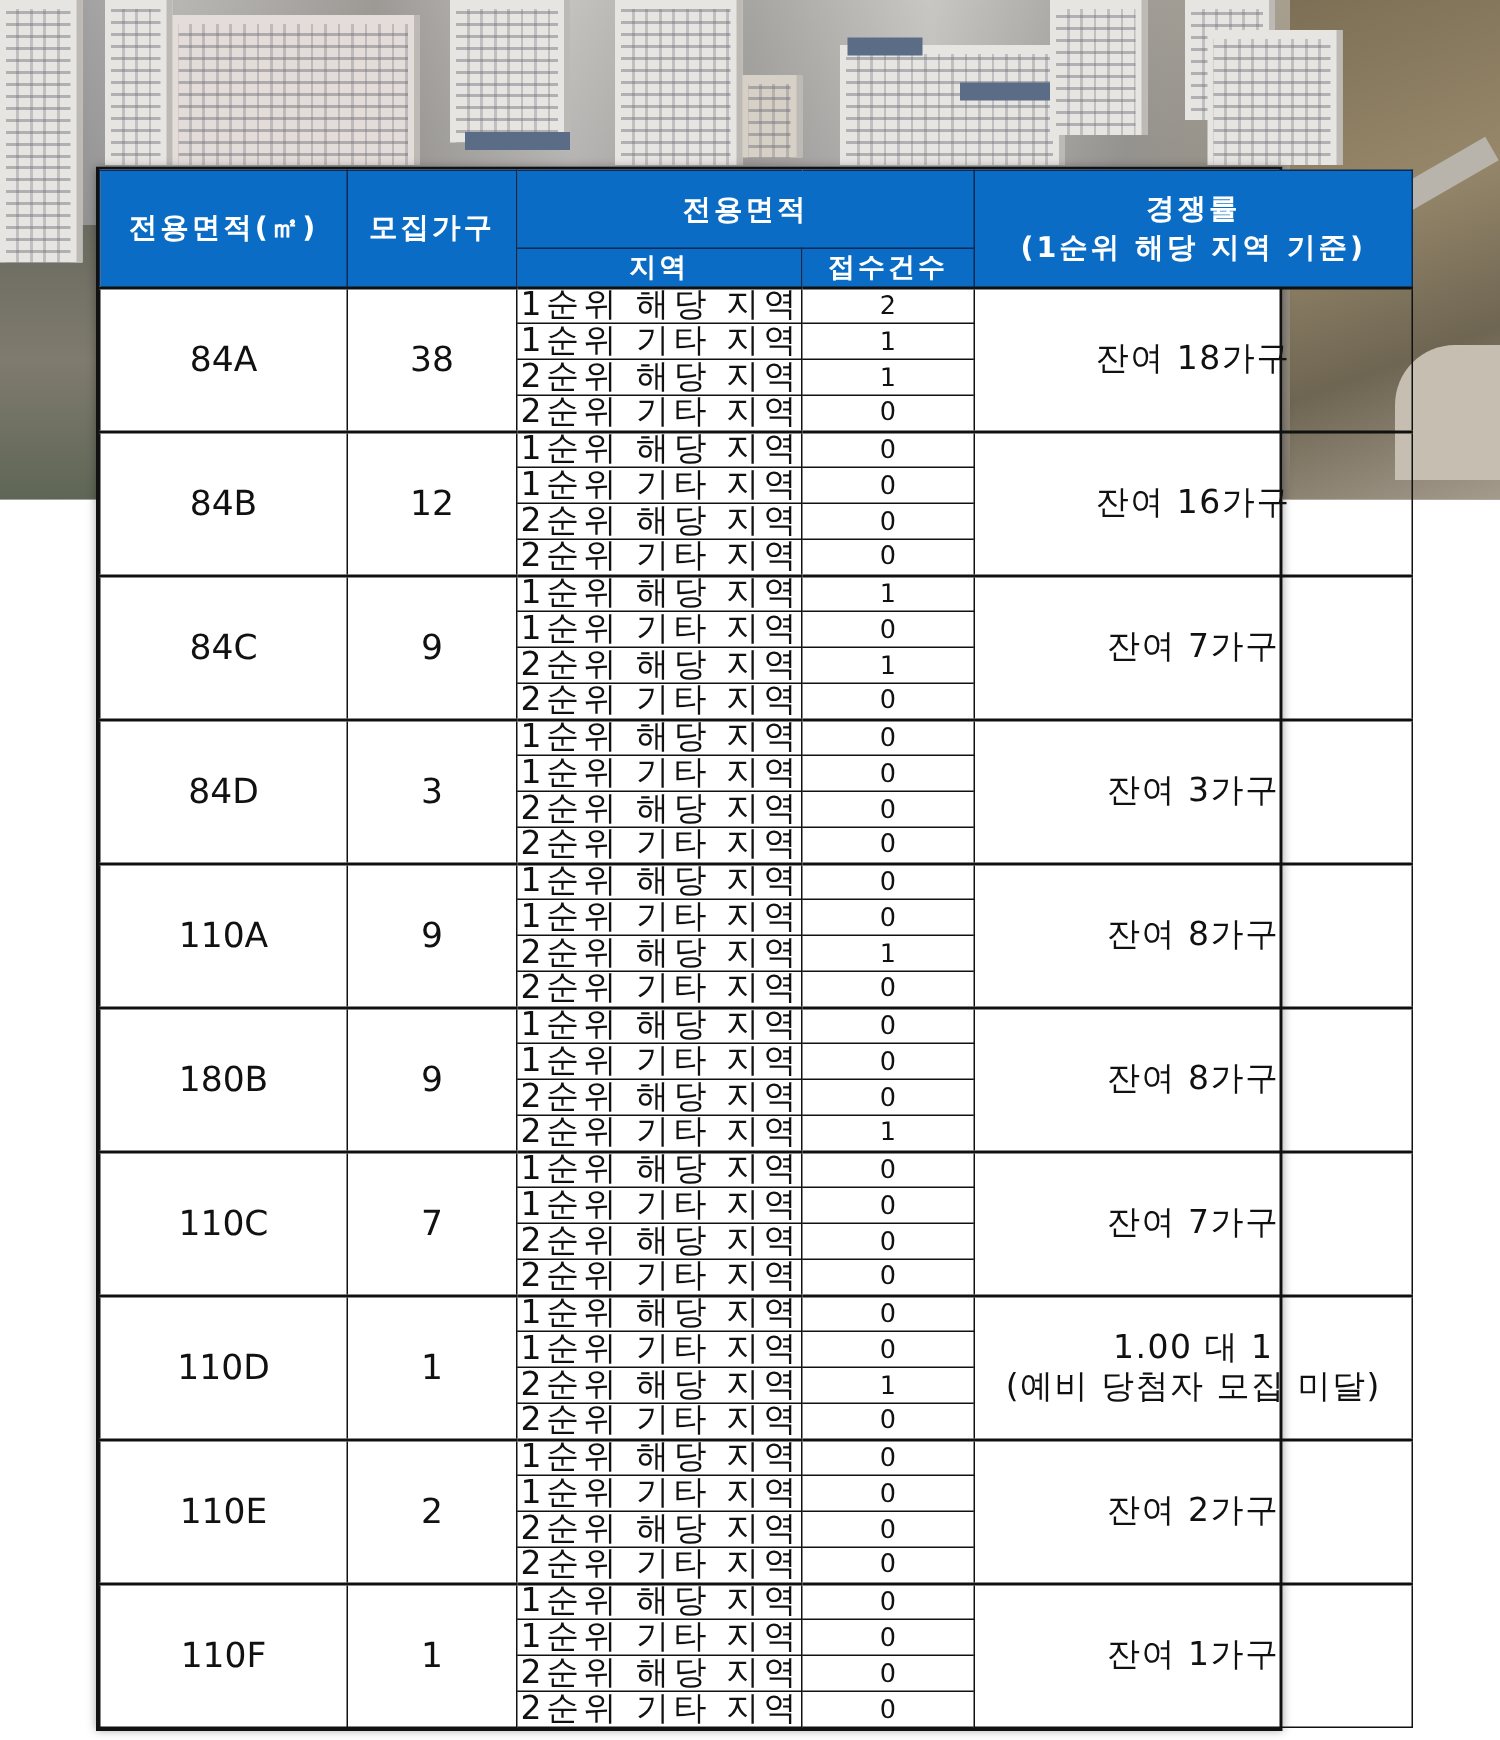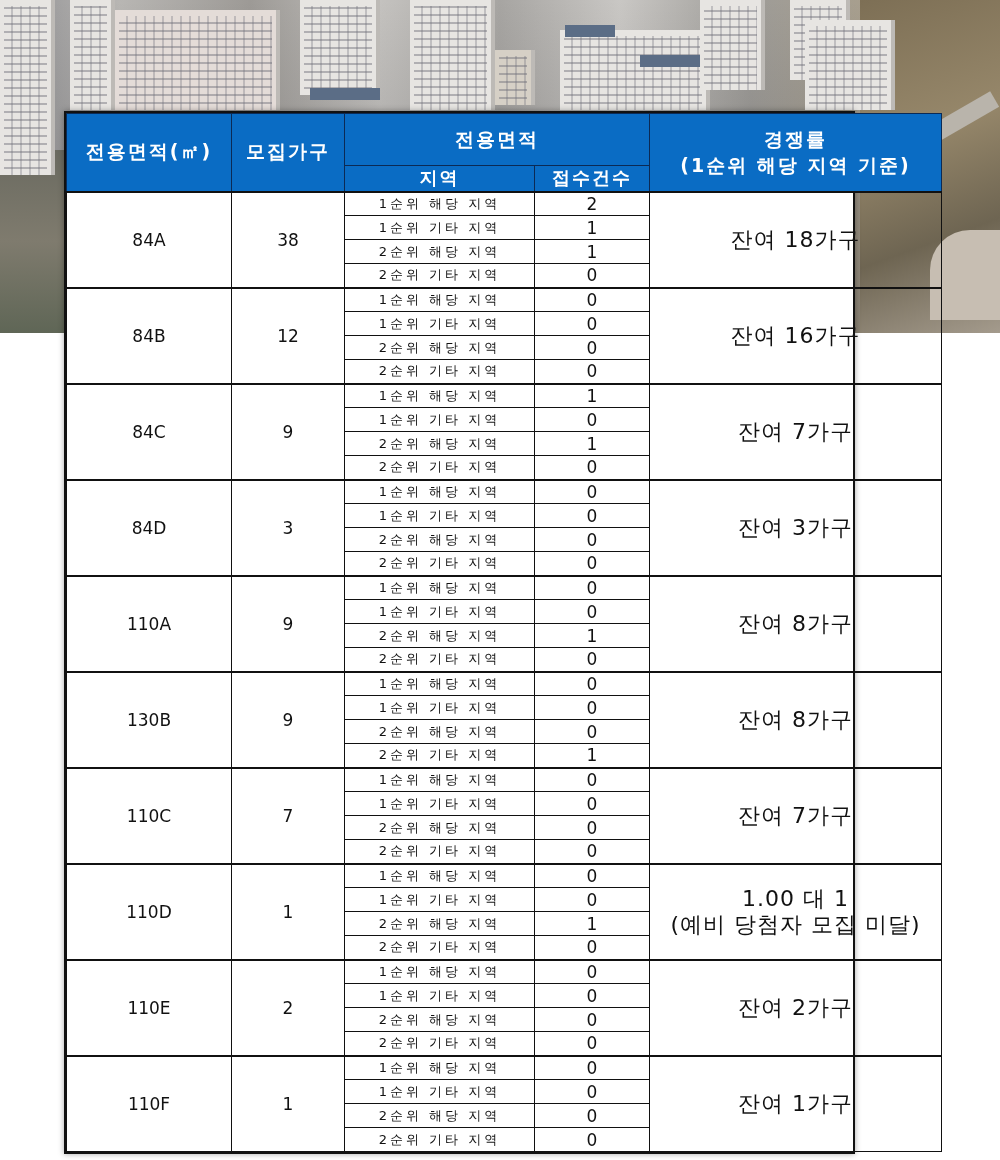--- a/index.html
+++ b/index.html
@@ -36,23 +36,23 @@
       font-size: 19px;
     }
     th.sub { font-size: 18px; height: 26px; letter-spacing: 2px; }
     th.top { height: 52px; }
     th.tall { line-height: 26px; }
     td {
       border: 1.5px solid #111; text-align: center; color: #111;
       font-family: "DejaVu Sans", "Liberation Sans", sans-serif; font-size: 17px;
       height: 24px; padding: 0; line-height: 22px;
     }
-    td.region { letter-spacing: 3px; text-align: center; font-size: 13px; }
+    td.region { letter-spacing: 3px; text-align: right; font-size: 22px; }
     td.count { font-size: 17px; }
-    td.group { font-size: 17px; }
+    td.group { font-size: 23px; }
     td.ratio { font-size: 22px; line-height: 26px; letter-spacing: 1px; }
     tr.grp-start td { border-top: 2px solid #111; }
   </style>
 </head>
 <body>
 
 <div class="photo">
   <div class="ground" style="left:860px;top:0;width:140px;height:333px;background:linear-gradient(160deg,#7d6f55,#96876a 40%,#6e6552 70%,#a49b8d);"></div>
   <div class="road" style="left:920px;top:110px;width:80px;height:18px;transform:rotate(-30deg);"></div>
   <div class="road" style="left:930px;top:230px;width:70px;height:90px;border-radius:40px 0 0 0;background:#c7beb2;"></div>
@@ -186,21 +186,21 @@
         </tr>
         <tr>
           <td class="region">2순위 해당 지역</td>
           <td class="count">1</td>
         </tr>
         <tr>
           <td class="region">2순위 기타 지역</td>
           <td class="count">0</td>
         </tr>
         <tr class="grp-start">
-          <td rowspan="4" class="group">130B</td>
+          <td rowspan="4" class="group">180B</td>
           <td rowspan="4" class="group">9</td>
           <td class="region">1순위 해당 지역</td>
           <td class="count">0</td>
           <td rowspan="4" class="ratio"><span>잔여 8가구</span></td>
         </tr>
         <tr>
           <td class="region">1순위 기타 지역</td>
           <td class="count">0</td>
         </tr>
         <tr>

